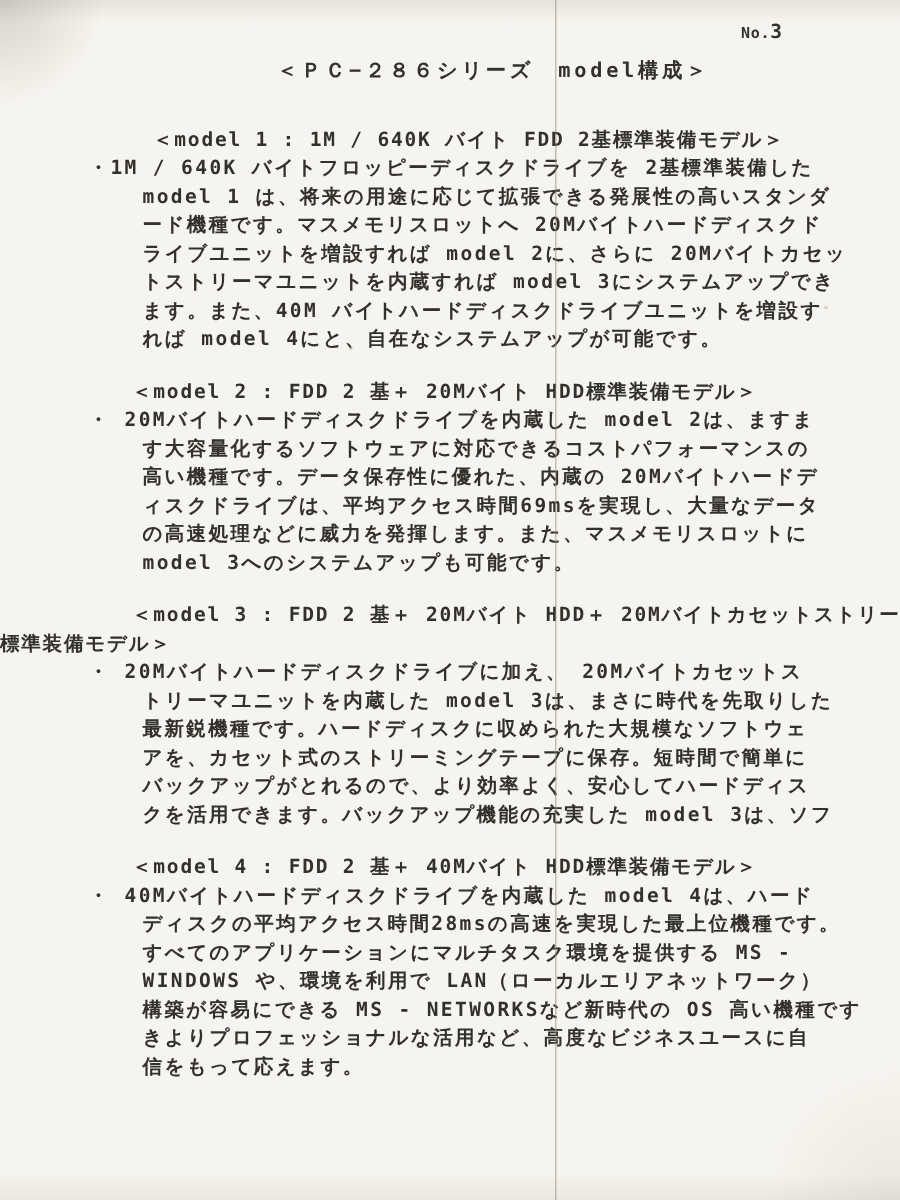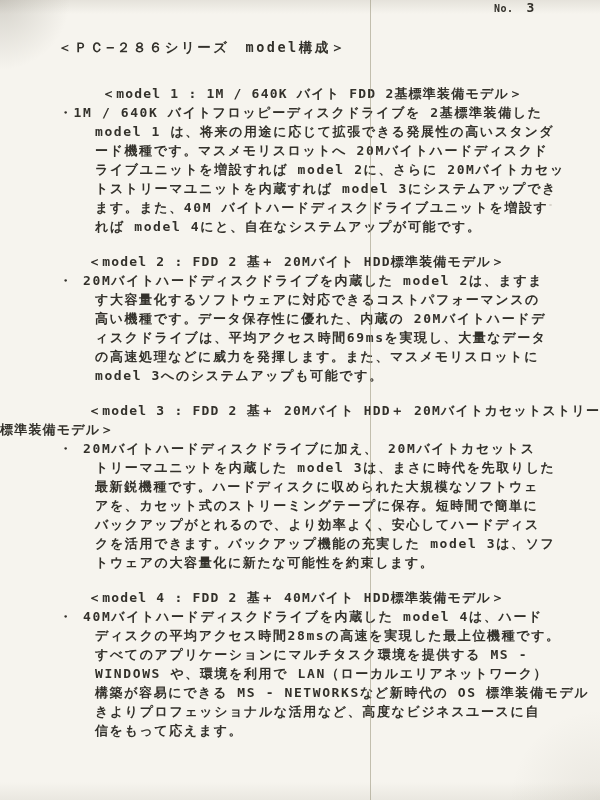--- a/index.html
+++ b/index.html
@@ -16,33 +16,34 @@
     font-family:"DejaVu Sans Mono","Liberation Mono",monospace;
     color:#33312b;
     font-weight:bold;
     overflow:hidden;
   }
   .fold-line{
     position:absolute;left:370px;top:0;width:1px;height:800px;
     background:rgba(152,145,121,0.55);
   }
   .page-number{
-    position:absolute;top:0;left:494px;
-    display:flex;align-items:baseline;gap:13px;
+    position:absolute;top:14px;left:494px;
+    display:flex;align-items:baseline;
   }
   .page-number .pn-label{font-size:10px;letter-spacing:0.5px;}
   .page-number .pn-value{font-size:13px;}
   .doc-title{
     margin:0;
     padding:38px 0 0 58px;
     font-size:13.5px;
     font-weight:bold;
     letter-spacing:2.5px;
     line-height:19px;
     white-space:pre;
+    text-align:center;
   }
   #sections{margin-top:27px;}
   .section{margin-bottom:16px;}
   .section-heading{
     margin-left:88px;
     font-size:13px;letter-spacing:1.2px;line-height:19px;
     white-space:pre;
   }
   .section-heading.indent-alt{margin-left:102px;}
   .section-heading2{
@@ -98,26 +99,25 @@
       </div>
       <div class="section">
         <div class="section-heading">＜model 3 : FDD 2 基＋ 20Mバイト HDD＋ 20Mバイトカセットストリーマ</div>
         <div class="section-heading2">標準装備モデル＞</div>
         <div class="line first">・ 20Mバイトハードディスクドライブに加え、 20Mバイトカセットス</div>
         <div class="line">トリーマユニットを内蔵した model 3は、まさに時代を先取りした</div>
         <div class="line">最新鋭機種です。ハードディスクに収められた大規模なソフトウェ</div>
         <div class="line">アを、カセット式のストリーミングテープに保存。短時間で簡単に</div>
         <div class="line">バックアップがとれるので、より効率よく、安心してハードディス</div>
         <div class="line">クを活用できます。バックアップ機能の充実した model 3は、ソフ</div>
-        <div class="line">トウェアの大容量化に新たな可能性を約束します。</div>
       </div>
       <div class="section">
         <div class="section-heading">＜model 4 : FDD 2 基＋ 40Mバイト HDD標準装備モデル＞</div>
         <div class="line first">・ 40Mバイトハードディスクドライブを内蔵した model 4は、ハード</div>
         <div class="line">ディスクの平均アクセス時間28msの高速を実現した最上位機種です。</div>
         <div class="line">すべてのアプリケーションにマルチタスク環境を提供する MS -</div>
         <div class="line">WINDOWS や、環境を利用で LAN（ローカルエリアネットワーク）</div>
-        <div class="line">構築が容易にできる MS - NETWORKSなど新時代の OS 標準装備モデル</div>
+        <div class="line">構築が容易にできる MS - NETWORKSなど新時代の OS 高い機種です</div>
         <div class="line">きよりプロフェッショナルな活用など、高度なビジネスユースに自</div>
         <div class="line">信をもって応えます。</div>
       </div>
     </div>
 </div>
 
 </body></html>

